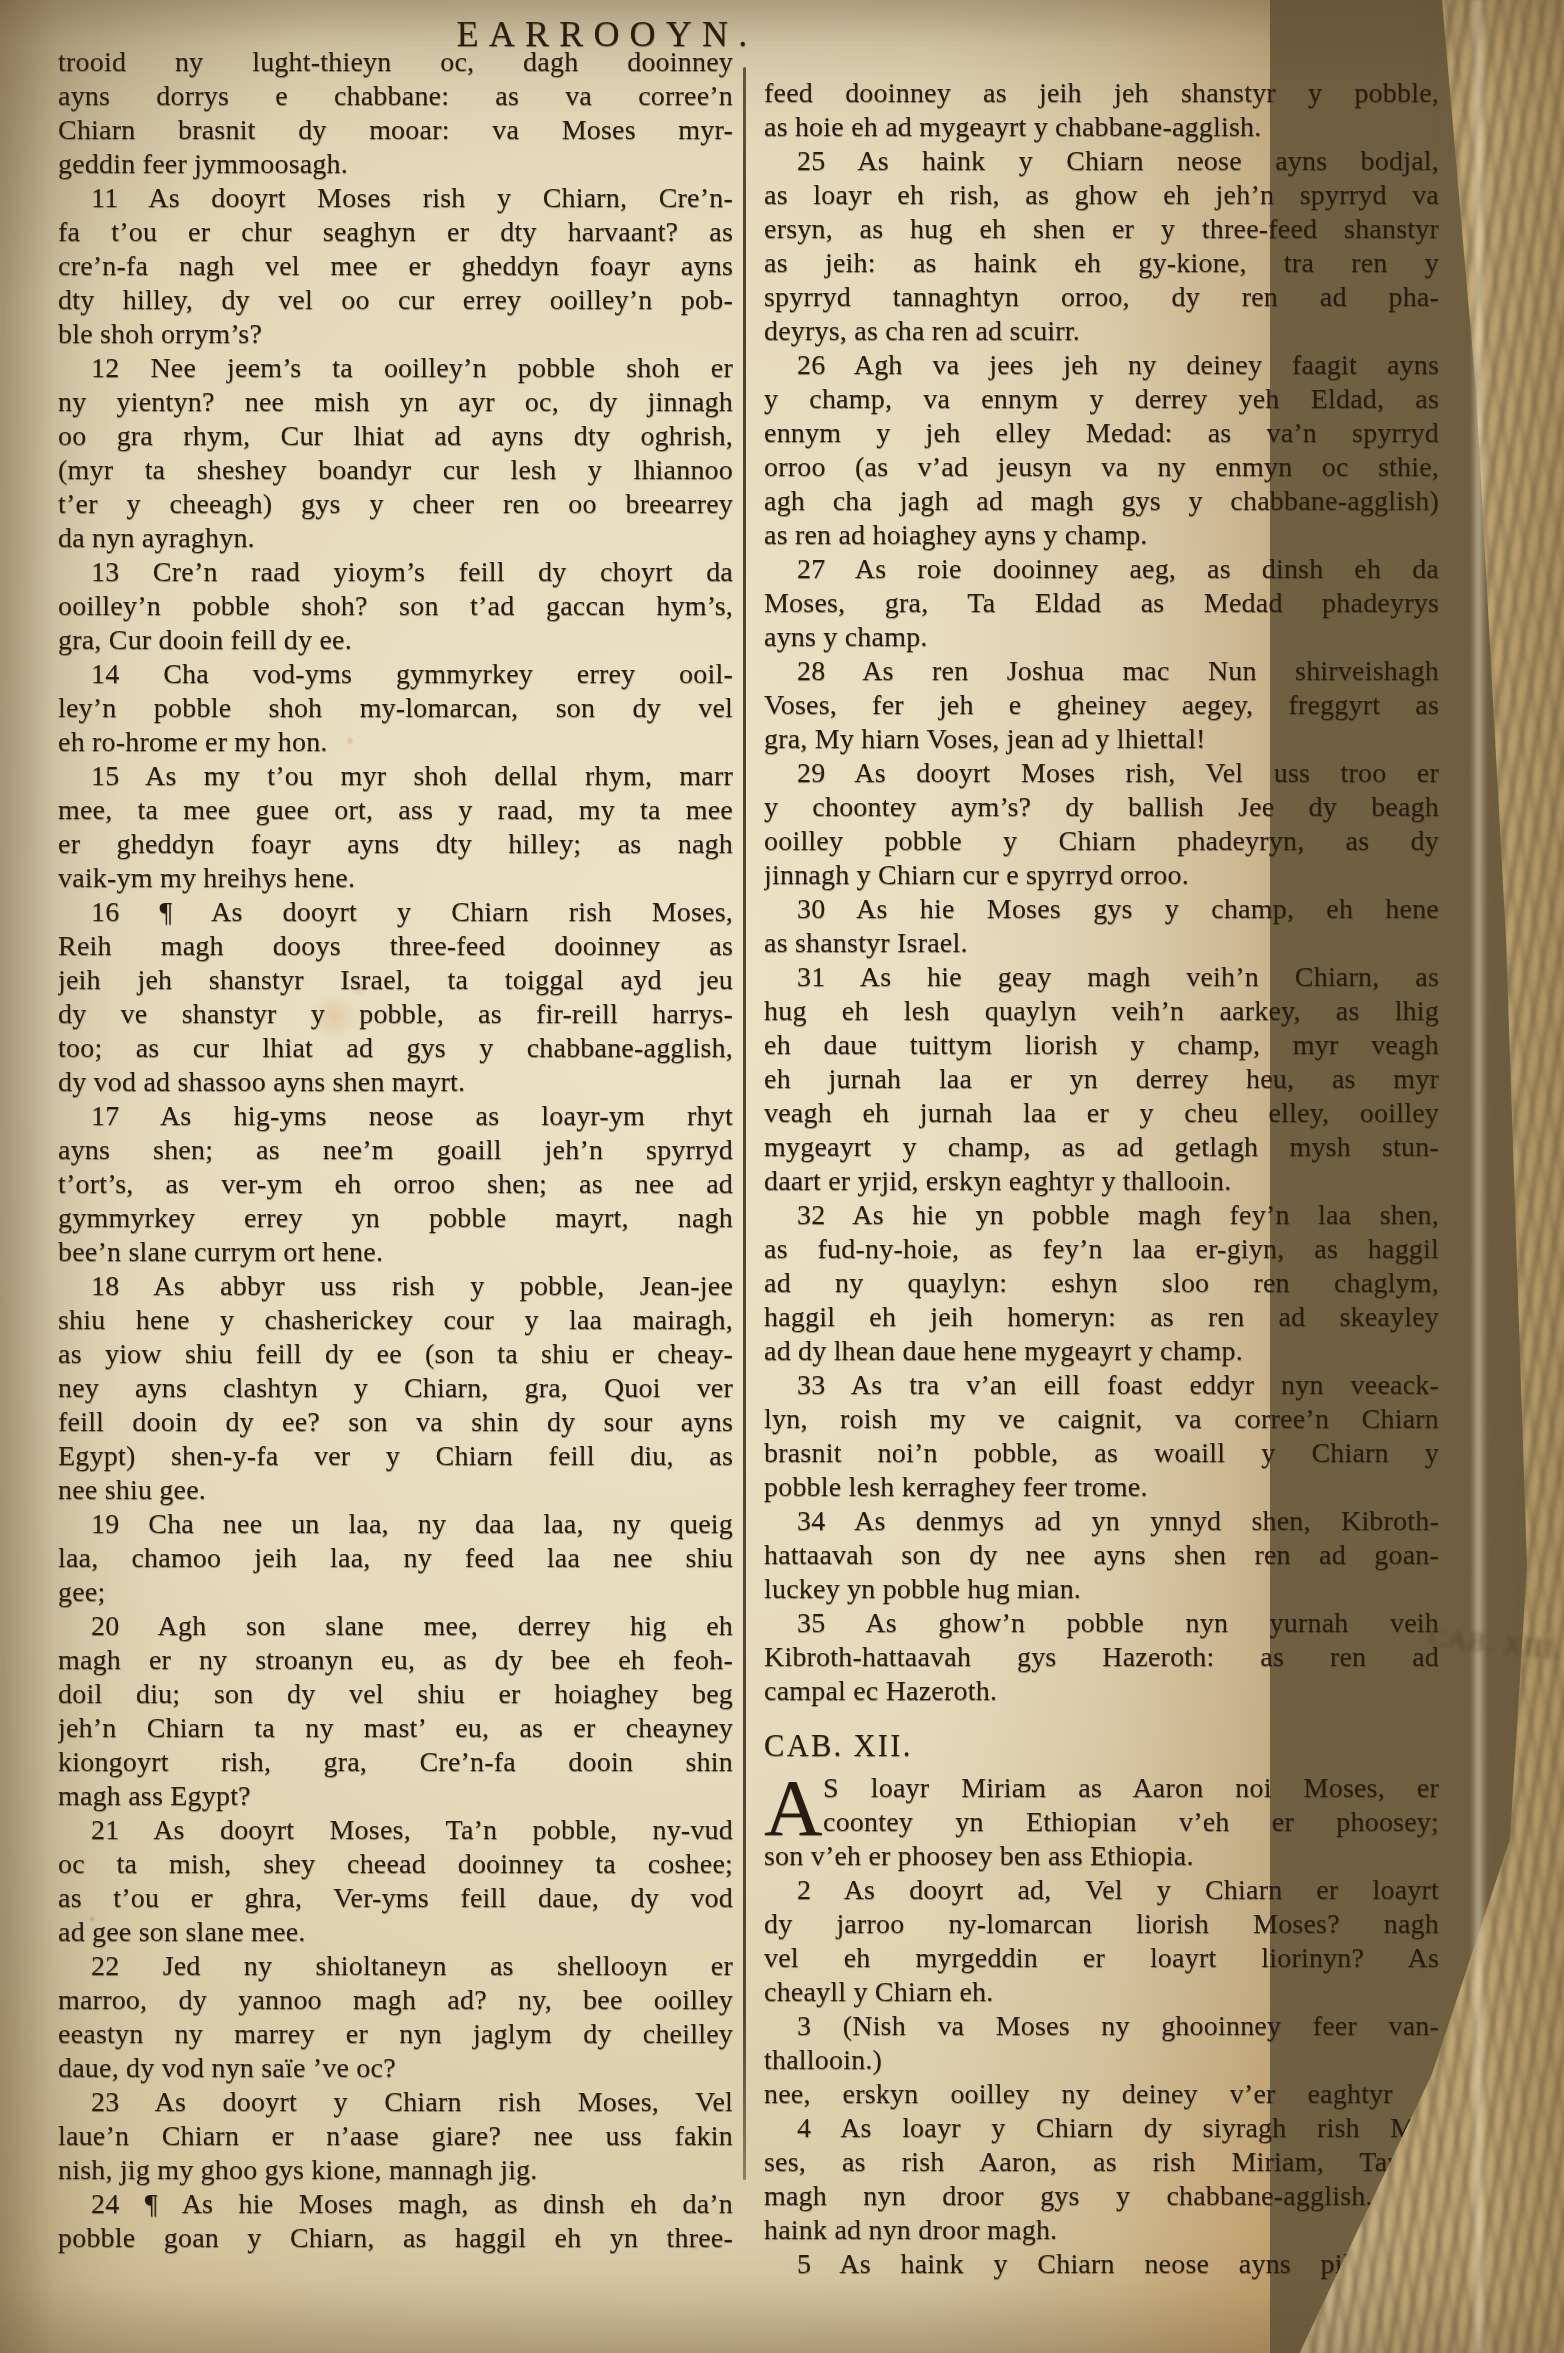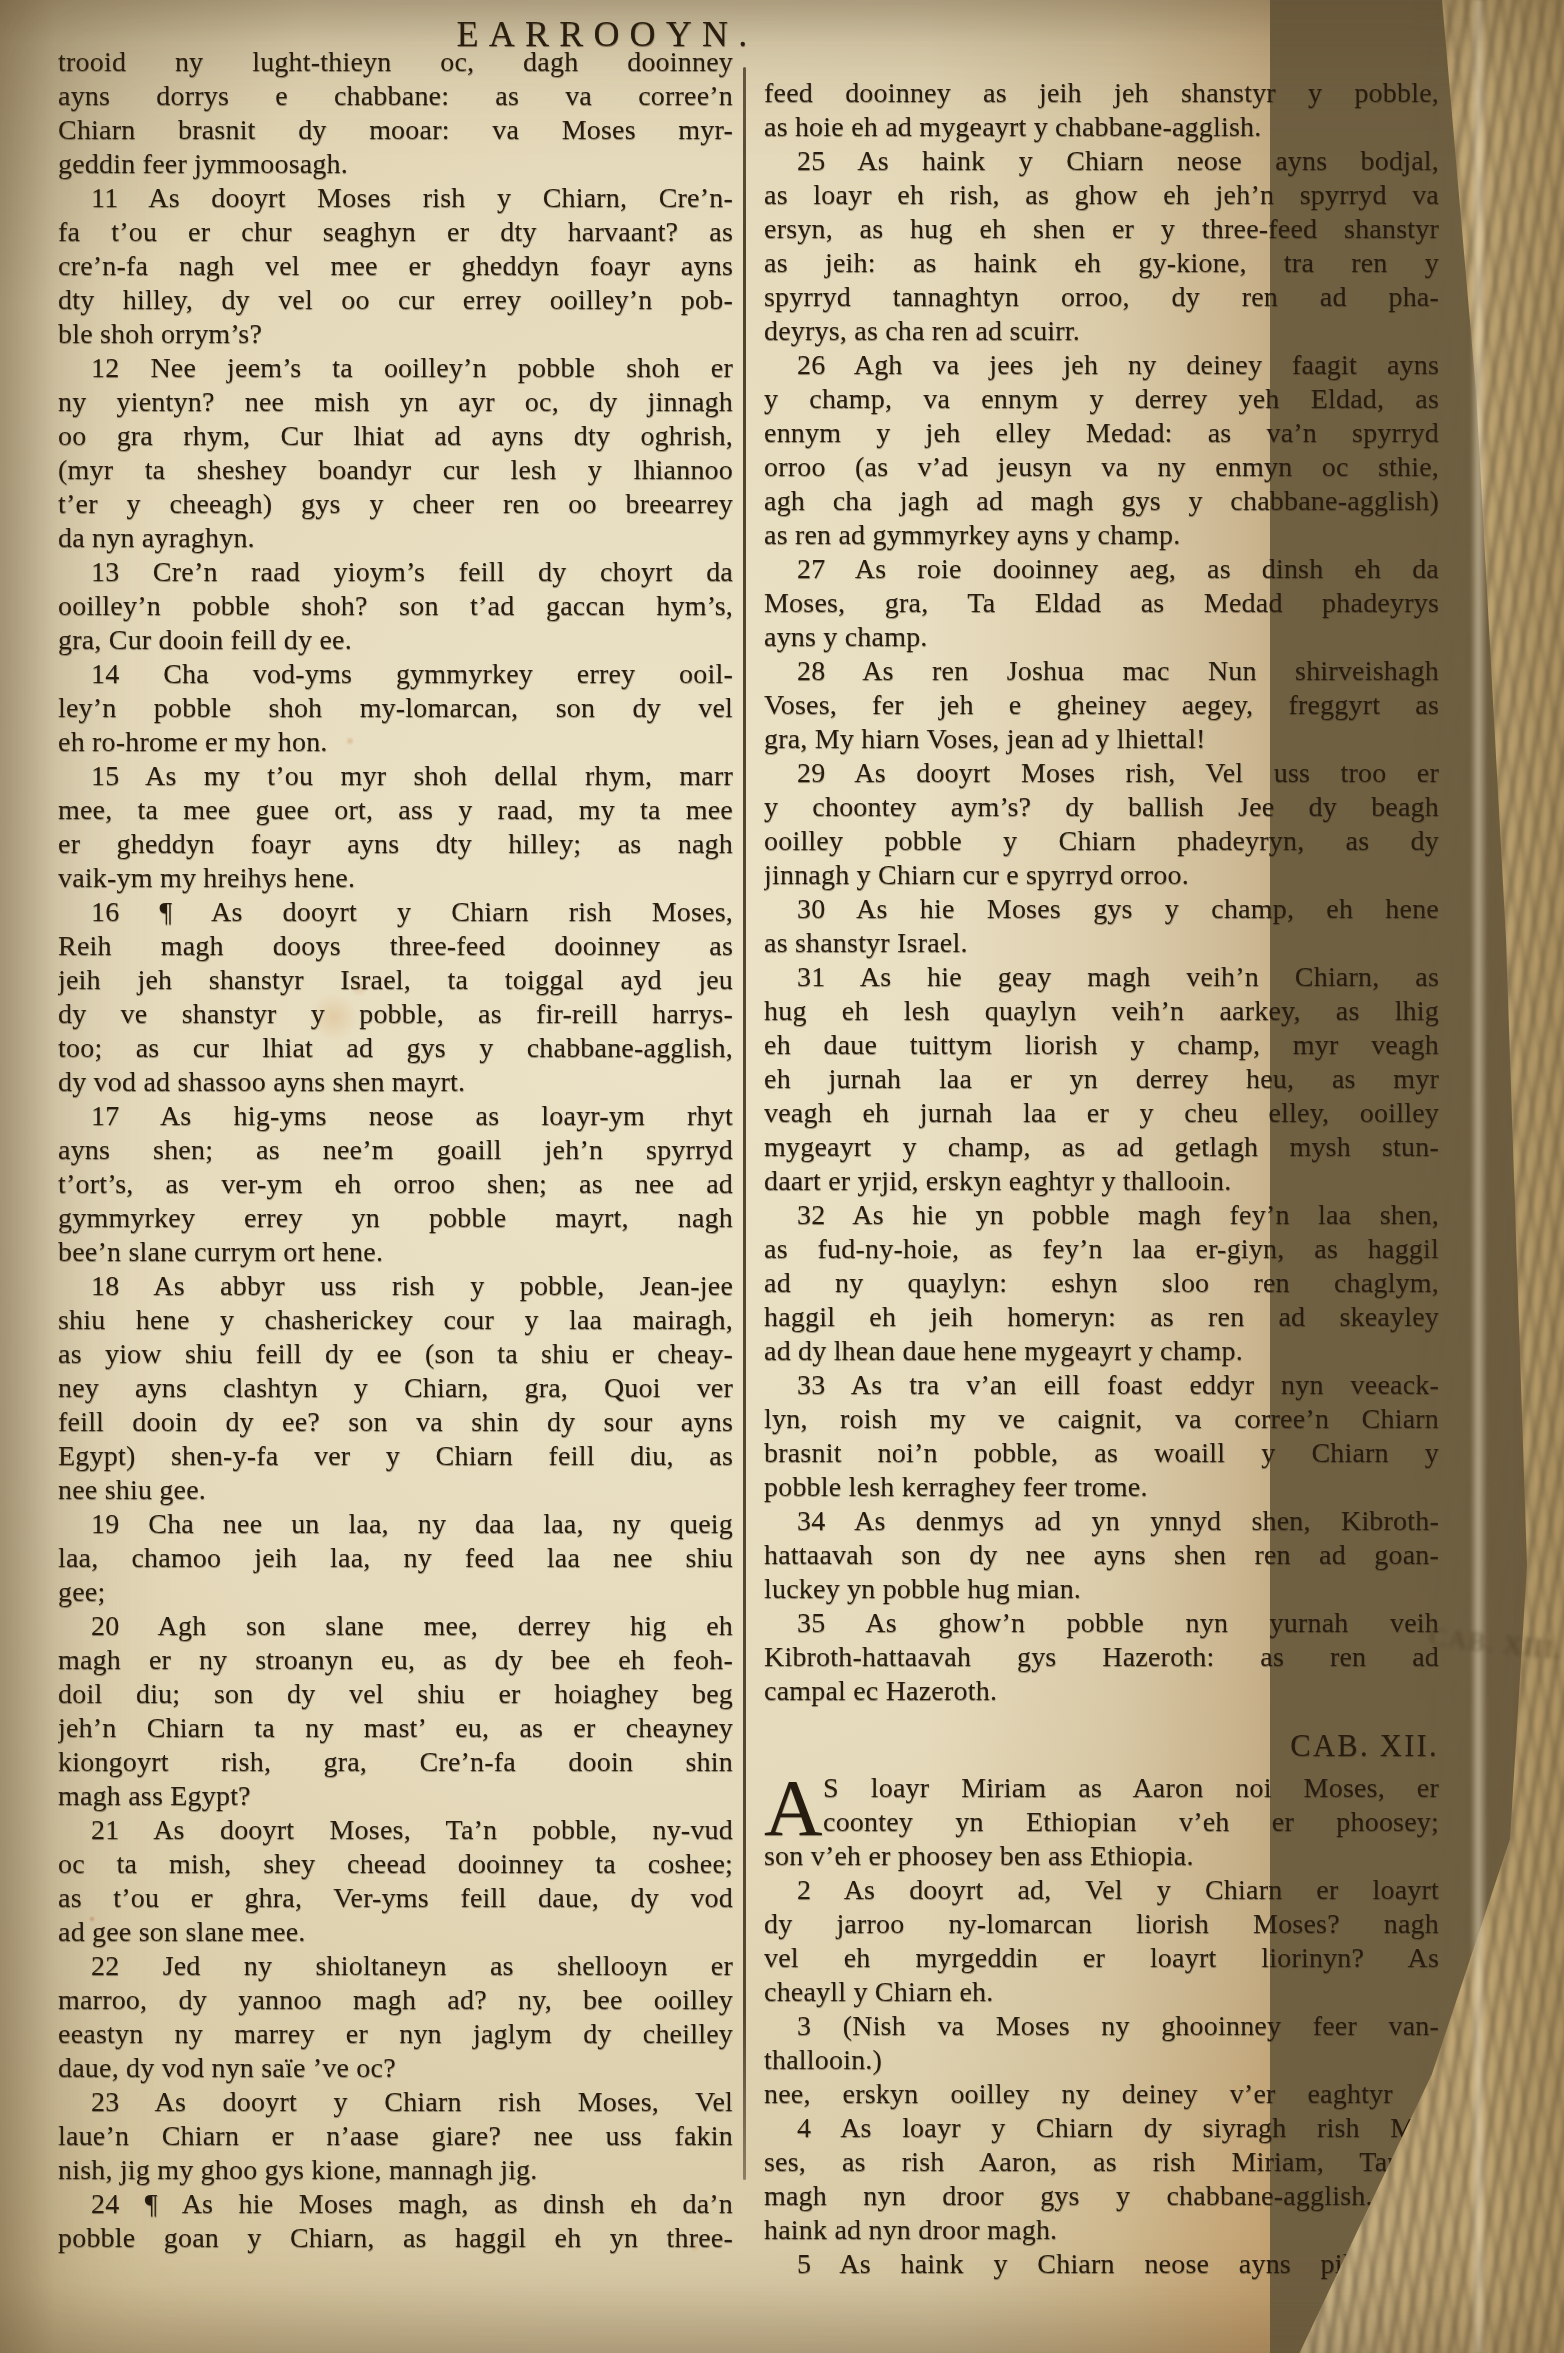--- a/index.html
+++ b/index.html
@@ -41,21 +41,21 @@
   .block{position:relative;}
   .line{
     height:34px;line-height:34px;overflow:hidden;
     text-align:justify;text-align-last:justify;
   }
   .col-right .line{height:34px;line-height:34px;}
   .line.last{text-align-last:left;}
   .line.vfirst{text-indent:33px;}
   .chapter{
     height:36px;line-height:36px;margin-top:20.3px;margin-bottom:6.3px;
-    text-align:right;font-size:30.5px;letter-spacing:2.3px;
+    text-align:left;font-size:30.5px;letter-spacing:2.3px;
   }
   .cap{
     position:absolute;left:0;top:1.6px;font-size:81px;line-height:72px;
     letter-spacing:0;
   }
   .line.by-cap{padding-left:59px;}
   .divider{
     position:absolute;left:743px;top:67px;width:2.7px;height:2113px;
     background:linear-gradient(180deg, rgba(60,47,28,0.75), rgba(64,50,30,0.9) 8%, rgba(58,45,27,0.85) 92%, rgba(60,47,28,0.5));
     border-radius:1.6px;
@@ -212,21 +212,21 @@
         <div class="line"><span>as jeih: as haink eh gy-kione, tra ren y</span></div>
         <div class="line"><span>spyrryd tannaghtyn orroo, dy ren ad pha-</span></div>
         <div class="line last"><span>deyrys, as cha ren ad scuirr.</span></div>
       </div>
       <div class="block verse">
         <div class="line vfirst"><span class="vnum">26</span> <span>Agh va jees jeh ny deiney faagit ayns</span></div>
         <div class="line"><span>y champ, va ennym y derrey yeh Eldad, as</span></div>
         <div class="line"><span>ennym y jeh elley Medad: as va’n spyrryd</span></div>
         <div class="line"><span>orroo (as v’ad jeusyn va ny enmyn oc sthie,</span></div>
         <div class="line"><span>agh cha jagh ad magh gys y chabbane-agglish)</span></div>
-        <div class="line last"><span>as ren ad gymmyrkey ayns y champ.</span></div>
+        <div class="line last"><span>as ren ad hoiaghey ayns y champ.</span></div>
       </div>
       <div class="block verse">
         <div class="line vfirst"><span class="vnum">27</span> <span>As roie dooinney aeg, as dinsh eh da</span></div>
         <div class="line"><span>Moses, gra, Ta Eldad as Medad phadeyrys</span></div>
         <div class="line last"><span>ayns y champ.</span></div>
       </div>
       <div class="block verse">
         <div class="line vfirst"><span class="vnum">28</span> <span>As ren Joshua mac Nun shirveishagh</span></div>
         <div class="line"><span>Voses, fer jeh e gheiney aegey, freggyrt as</span></div>
         <div class="line last"><span>gra, My hiarn Voses, jean ad y lhiettal!</span></div>

